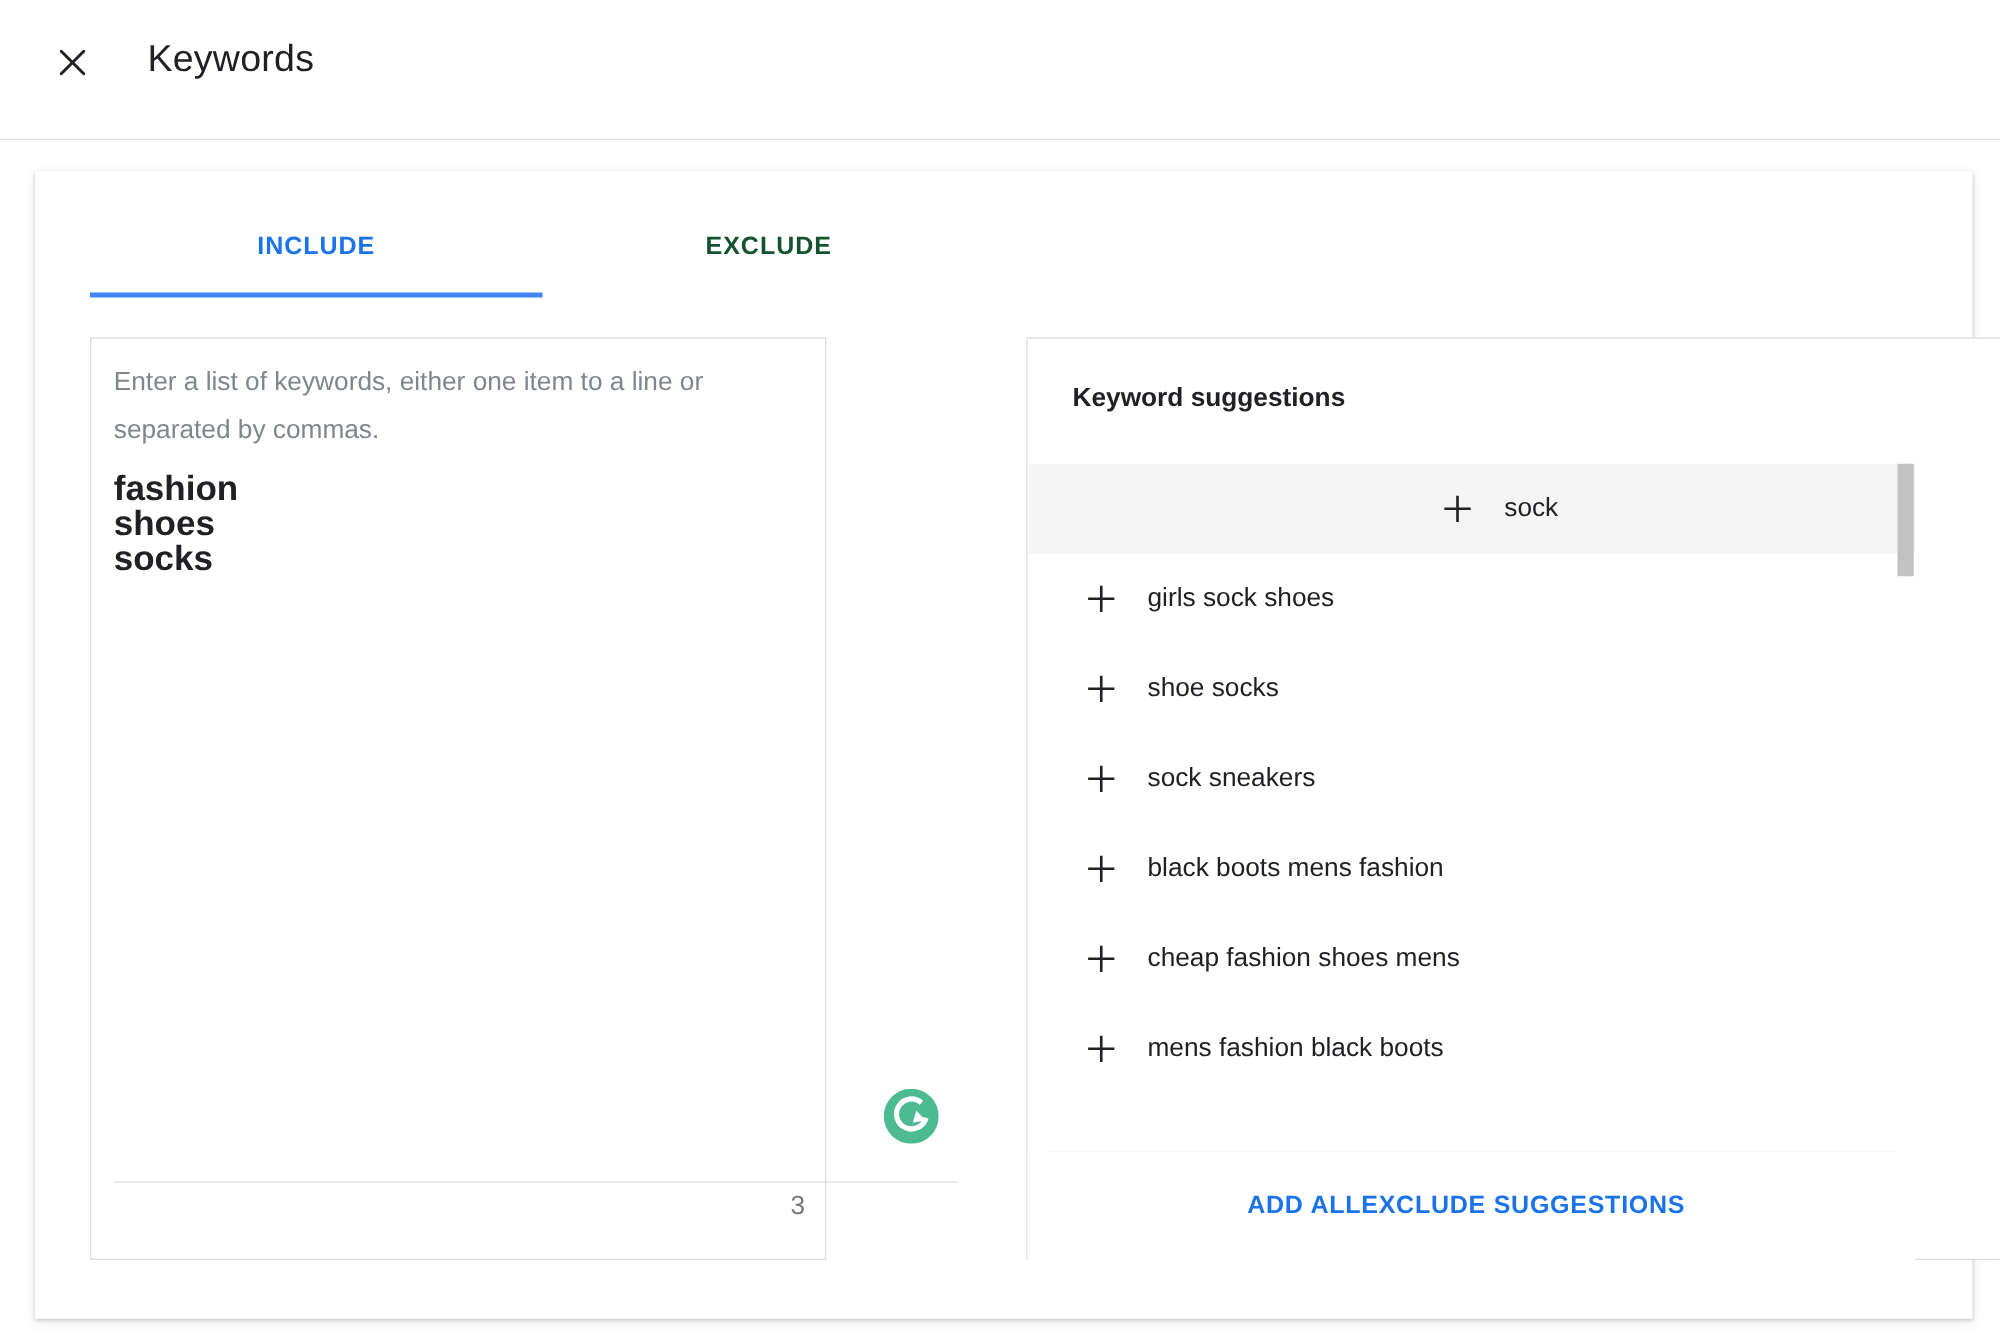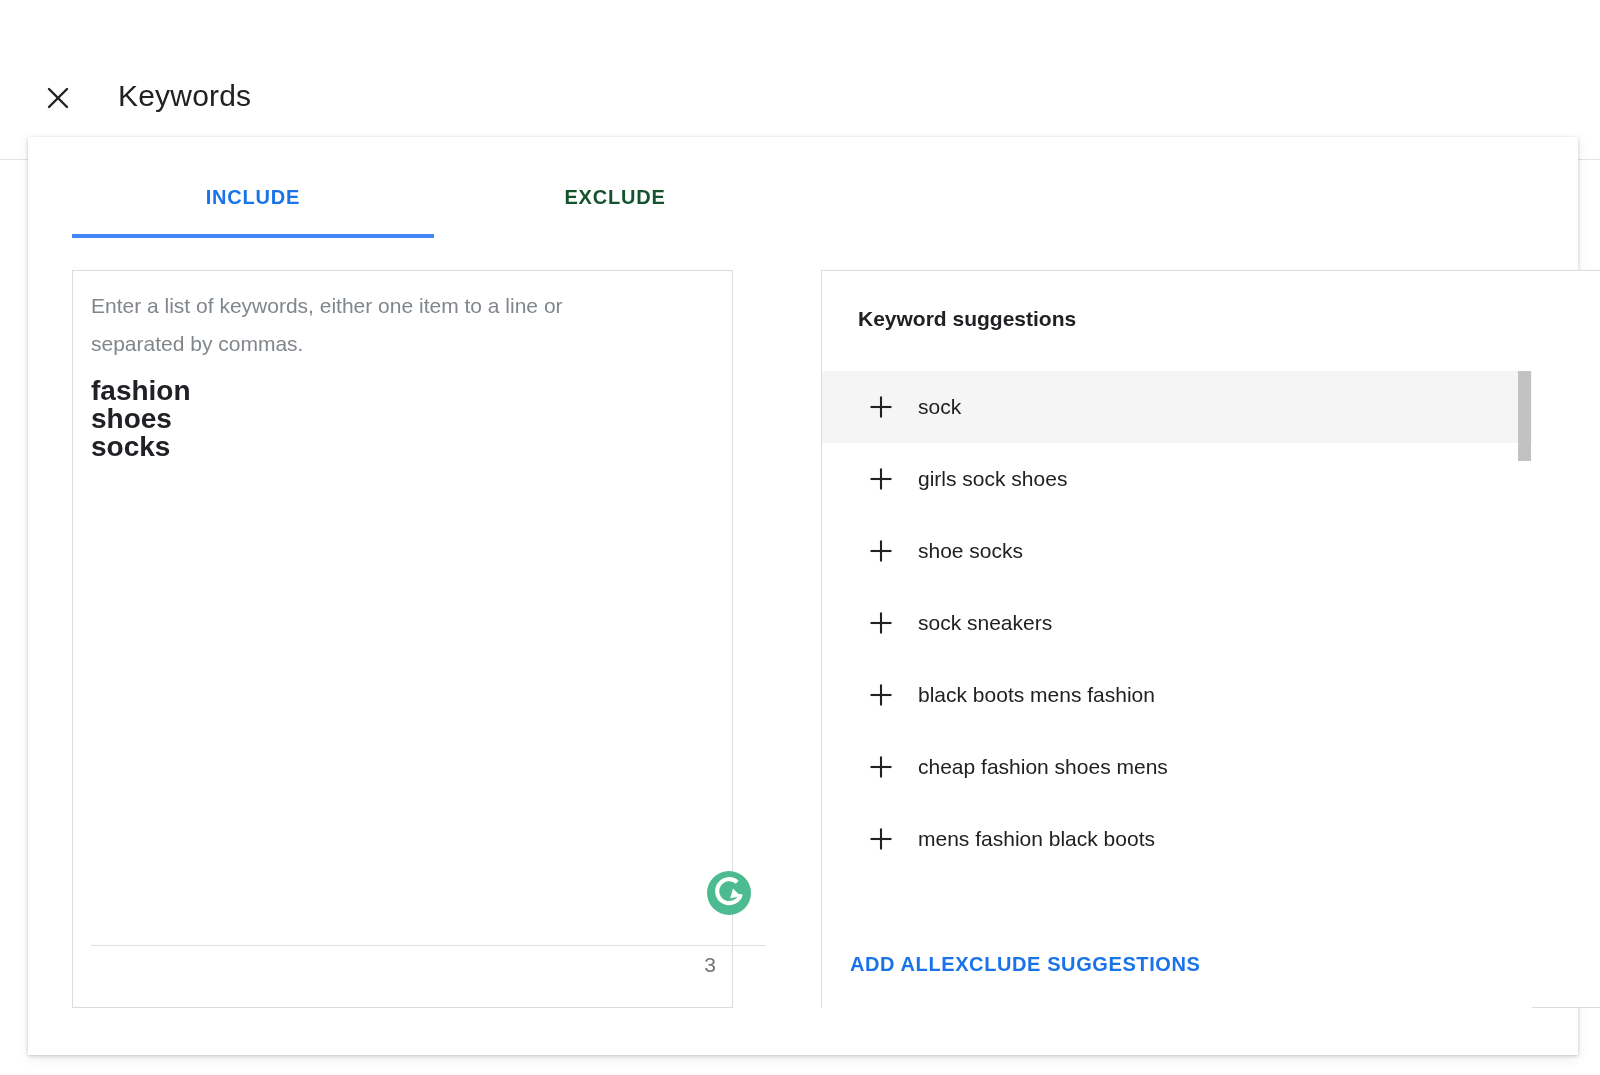--- a/index.html
+++ b/index.html
@@ -3,21 +3,21 @@
 <meta charset="utf-8">
 <style>
   * { margin:0; padding:0; box-sizing:border-box; }
   html,body { background:#ffffff; }
   body { font-family:"Liberation Sans", sans-serif; color:var(--text-black,#202124); }
 
   #page { position:relative; width:1600px; height:1075px; background:#fff; overflow:hidden; }
 
   
   .topbar { position:absolute; left:0; top:0; width:1600px; height:112px; background:#fff;
-            border-bottom:1px solid #e2e2e2;margin-top:48px; }
+            border-bottom:1px solid #e2e2e2; }
   .close-btn { position:absolute; left:42px; top:34px; width:32px; height:32px; cursor:pointer;
                display:flex; align-items:center; justify-content:center; background:none; border:none; }
   .page-title { position:absolute; left:118px; top:31px; font-size:30px; font-weight:500;
                 letter-spacing:0.2px; color:var(--text-black,#202124); }
 
   
   .card { position:absolute; left:28px; top:137px; width:1550px; height:918px; background:#fff;
           box-shadow:0 1px 3px rgba(60,64,67,.25), 0 3px 10px rgba(60,64,67,.10); }
 
   
@@ -26,45 +26,45 @@
          font-size:20px; font-weight:700; letter-spacing:0.8px; cursor:pointer; background:none; border:none;
          font-family:"Liberation Sans", sans-serif; }
   .tab.active { color:var(--accent-blue,#1a73e8); }
   .tab.inactive { color:#14532d; }
   .tab-underline { position:absolute; left:44px; top:97px; width:362px; height:4px;
                    background:var(--tab-underline,#4285f4); }
 
   
   .panel { position:absolute; top:133px; height:738px; border:1px solid var(--border-gray,#dadce0);
            background:#fff; }
-  .panel-left  { left:44px;  width:661px; cursor:text; }
+  .panel-left  { left:44px;  width:589px; cursor:text; }
   .panel-right { left:793px; width:796px; }
 
   
   .hint { position:absolute; left:18px; top:16px; font-size:21px; line-height:38px;
           color:var(--hint-gray,#80868b); }
   .keyword-lines { position:absolute; left:18px; top:106px; font-size:28px; line-height:28px;
                    color:var(--text-black,#202124);font-weight:bold; }
   .grammarly { position:absolute; left:634px; top:600px; width:44px; height:44px; cursor:pointer; }
   .editor-divider { position:absolute; left:18px; top:674px; width:675px; height:1px; background:#e0e0e0; }
   .count { position:absolute; right:16px; top:682px; font-size:21px; color:var(--muted-gray,#757575); }
 
   
   .sugg-title { position:absolute; left:36px; top:36px; font-size:21px; font-weight:700;
                 color:var(--text-black,#202124); }
   .sugg-list { position:absolute; left:0; top:100px; width:710px; height:550px; overflow:hidden; }
   .sugg-row { height:72px; display:flex; align-items:center; cursor:pointer; }
-  .sugg-row.highlighted { background:var(--row-highlight,#f5f5f5); }
+  .sugg-row.highlighted { background:var(--row-highlight,#f5f5f5);justify-content:center; }
   .plus-icon { margin-left:46px; width:26px; height:26px; flex:0 0 auto; display:block; cursor:pointer; }
   .sugg-label { margin-left:24px; font-size:21px; color:var(--text-black,#202124); }
   .scroll-thumb { position:absolute; left:696px; top:100px; width:13px; height:90px;
                   background:var(--scrollbar-gray,#c2c2c2); cursor:grab; }
   .sugg-divider { position:absolute; left:16px; top:650px; width:678px; height:1px; background:#e0e0e0; }
   .sugg-footer { position:absolute; left:0; top:650px; width:710px; height:87px; background:#fff;
-                 display:flex; align-items:center; justify-content:flex-start;
+                 display:flex; align-items:center; justify-content:center;
                  padding:0 36px 0 28px; }
   .text-btn { font-size:20px; font-weight:700; letter-spacing:0.6px; color:var(--accent-blue,#1a73e8);
               background:none; border:none; cursor:pointer; font-family:"Liberation Sans", sans-serif; }
 </style>
 </head>
 <body>
 
 <div id="page">
 
   <div class="topbar">

